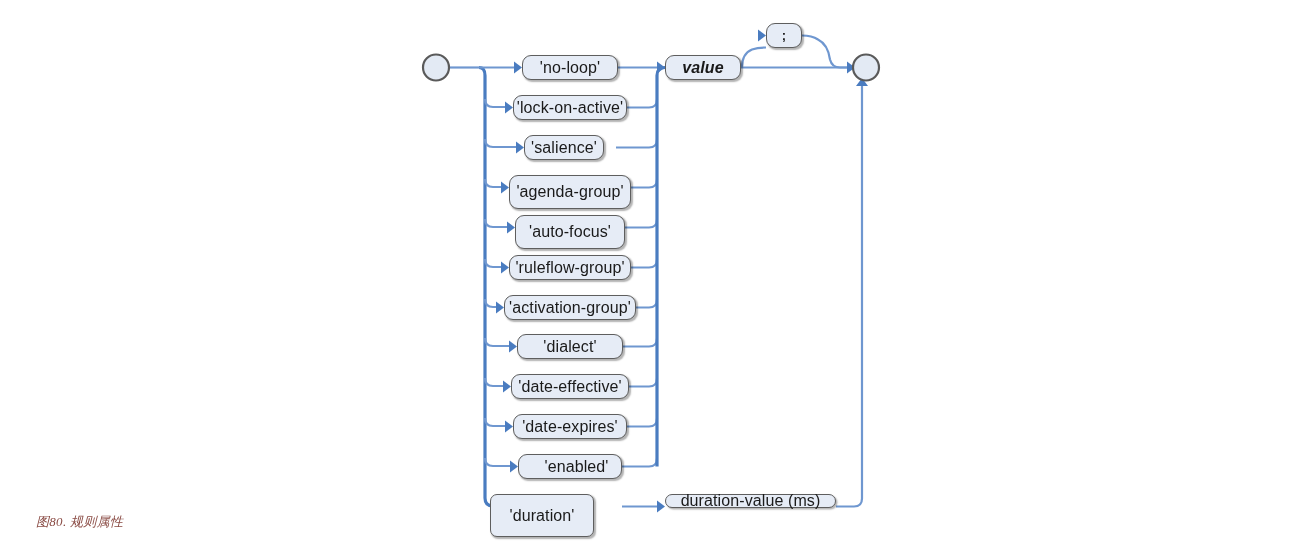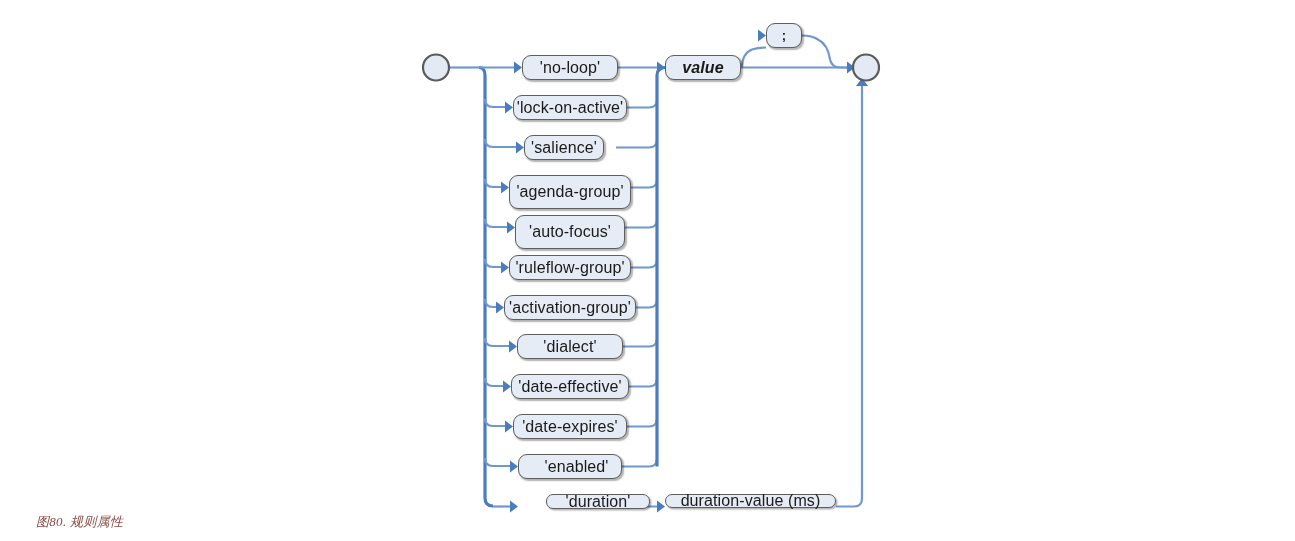--- a/index.html
+++ b/index.html
@@ -174,21 +174,21 @@
   <div class="tokbox" style="left:504px; top:295px; width:132px; height:25px;">'activation-group'</div>
 
   <div class="tokbox" style="left:517px; top:334px; width:106px; height:25px;">'dialect'</div>
 
   <div class="tokbox" style="left:511px; top:374px; width:118px; height:25px;">'date-effective'</div>
 
   <div class="tokbox" style="left:513px; top:414px; width:114px; height:25px;">'date-expires'</div>
 
   <div class="tokbox" style="left:518px; top:454px; width:104px; height:25px;padding-left:13px;">'enabled'</div>
 
-  <div class="tokbox" style="left:546px; top:494px; width:104px; height:15px;border-radius:7px;">'duration'</div>
+  <div class="tokbox" style="left:490px; top:494px; width:104px; height:43px;border-radius:7px;">'duration'</div>
 
   <div class="tokbox plain" style="left:665px; top:494px; width:171px; height:14px;border-radius:10px;">duration-value (ms)</div>
 
   <div class="tokbox nonterm" style="left:665px; top:55px; width:76px; height:25px;">value</div>
 
   <div class="tokbox punct" style="left:766px; top:23px; width:36px; height:25px;">;</div>
 
 </div>
 
 <div id="figure-caption">图80. 规则属性</div>

